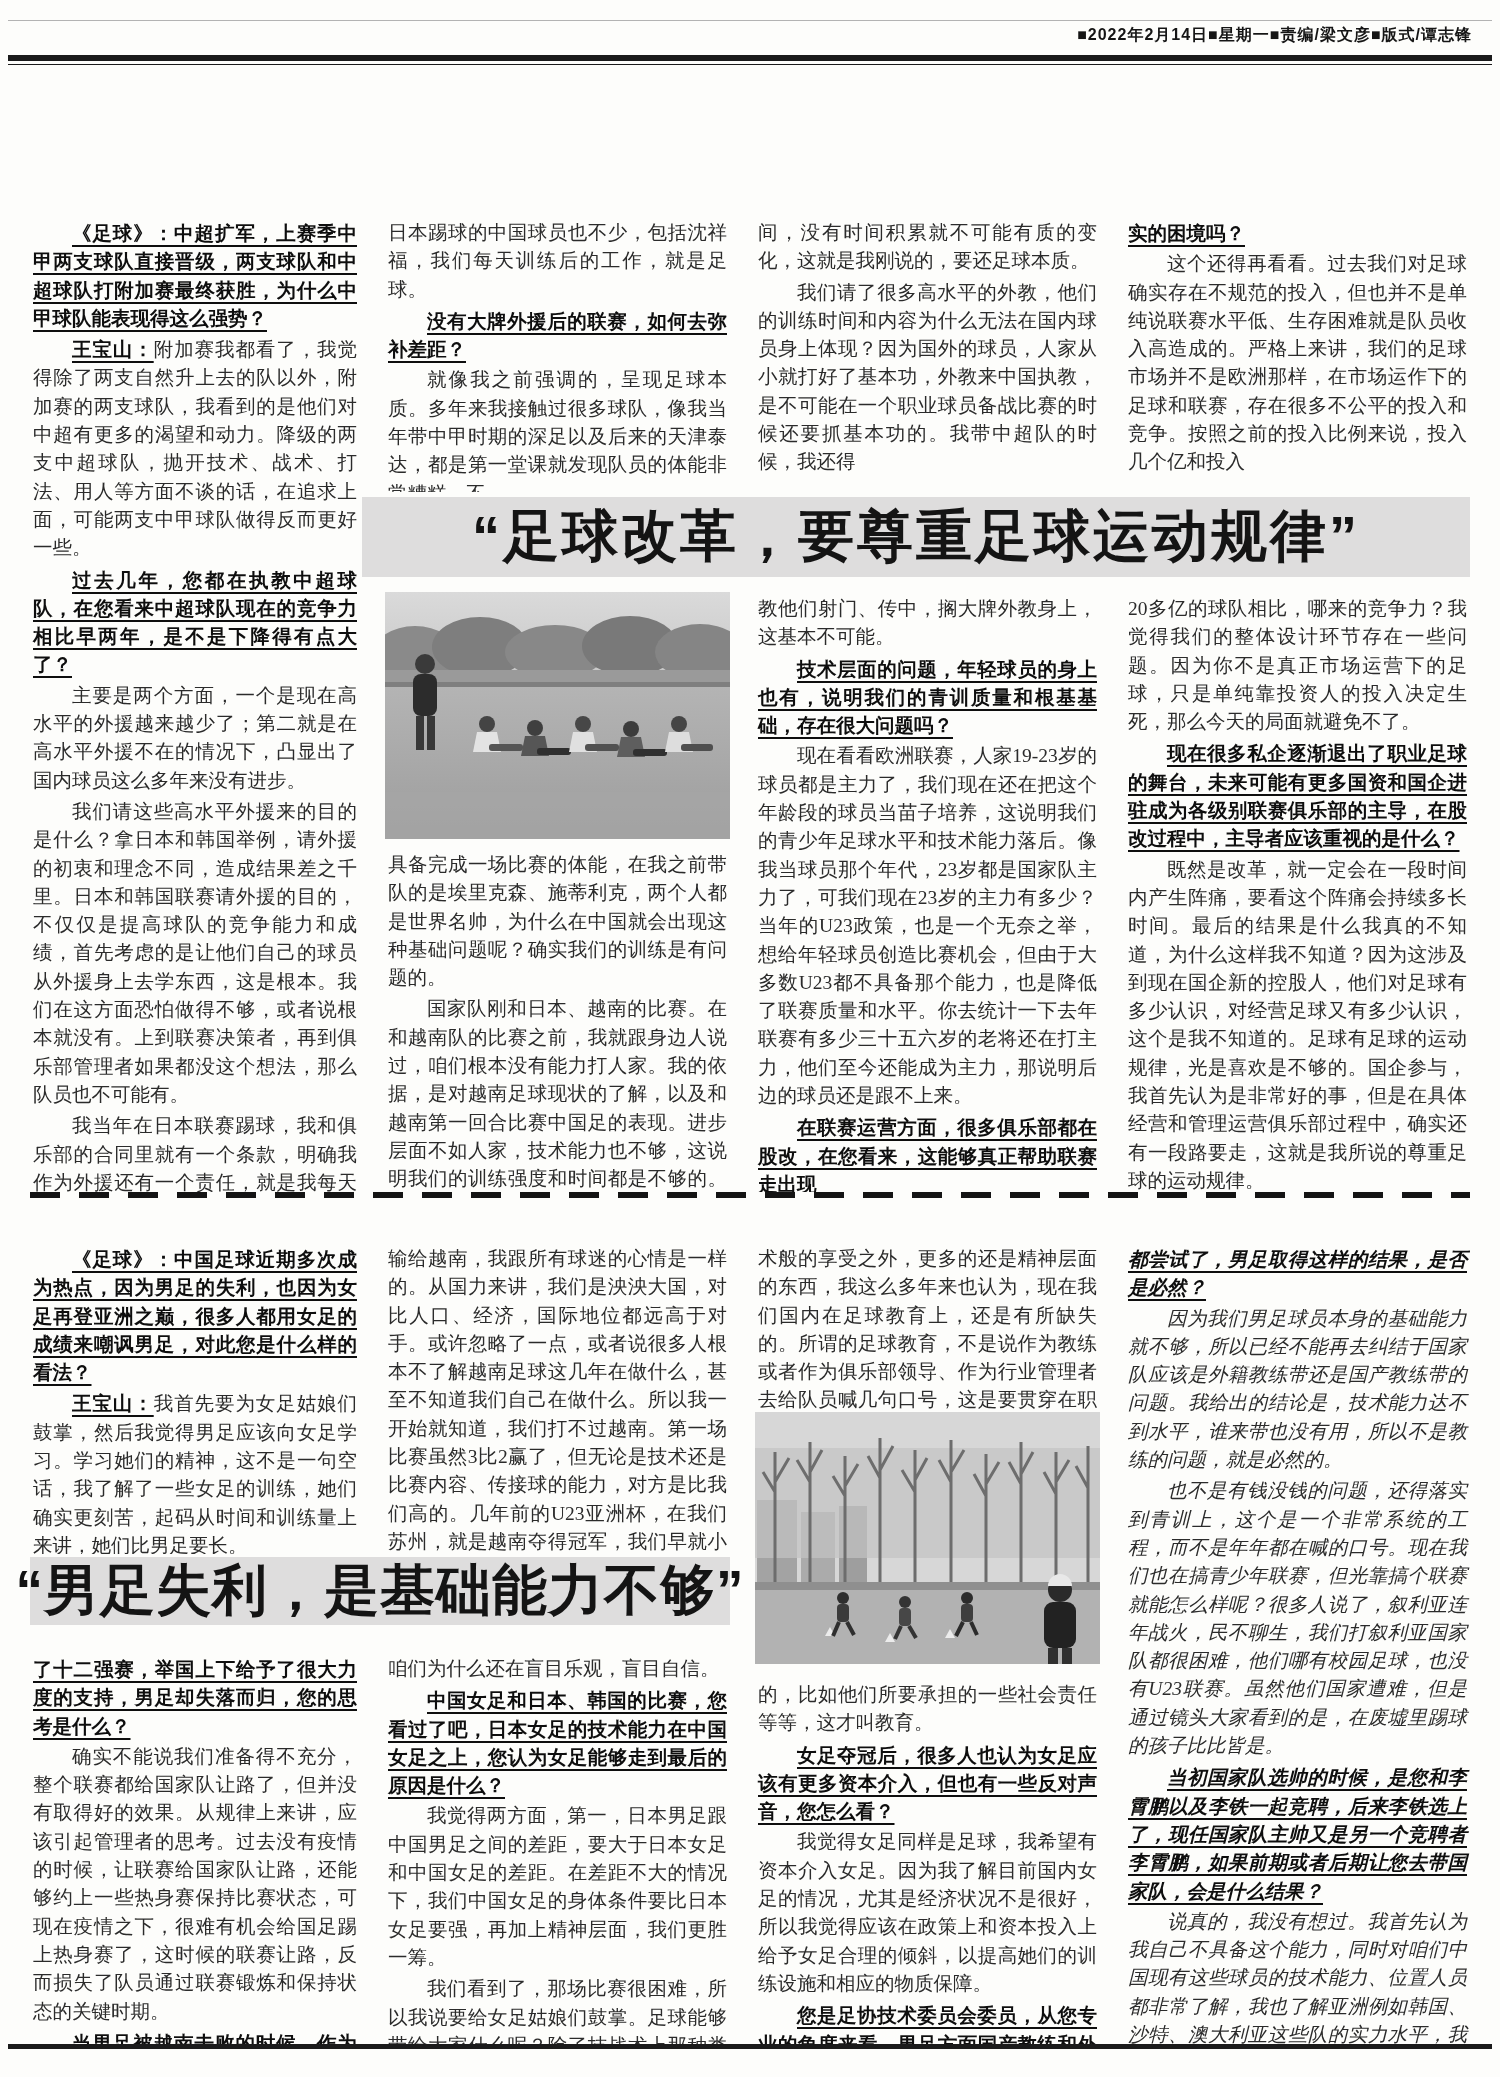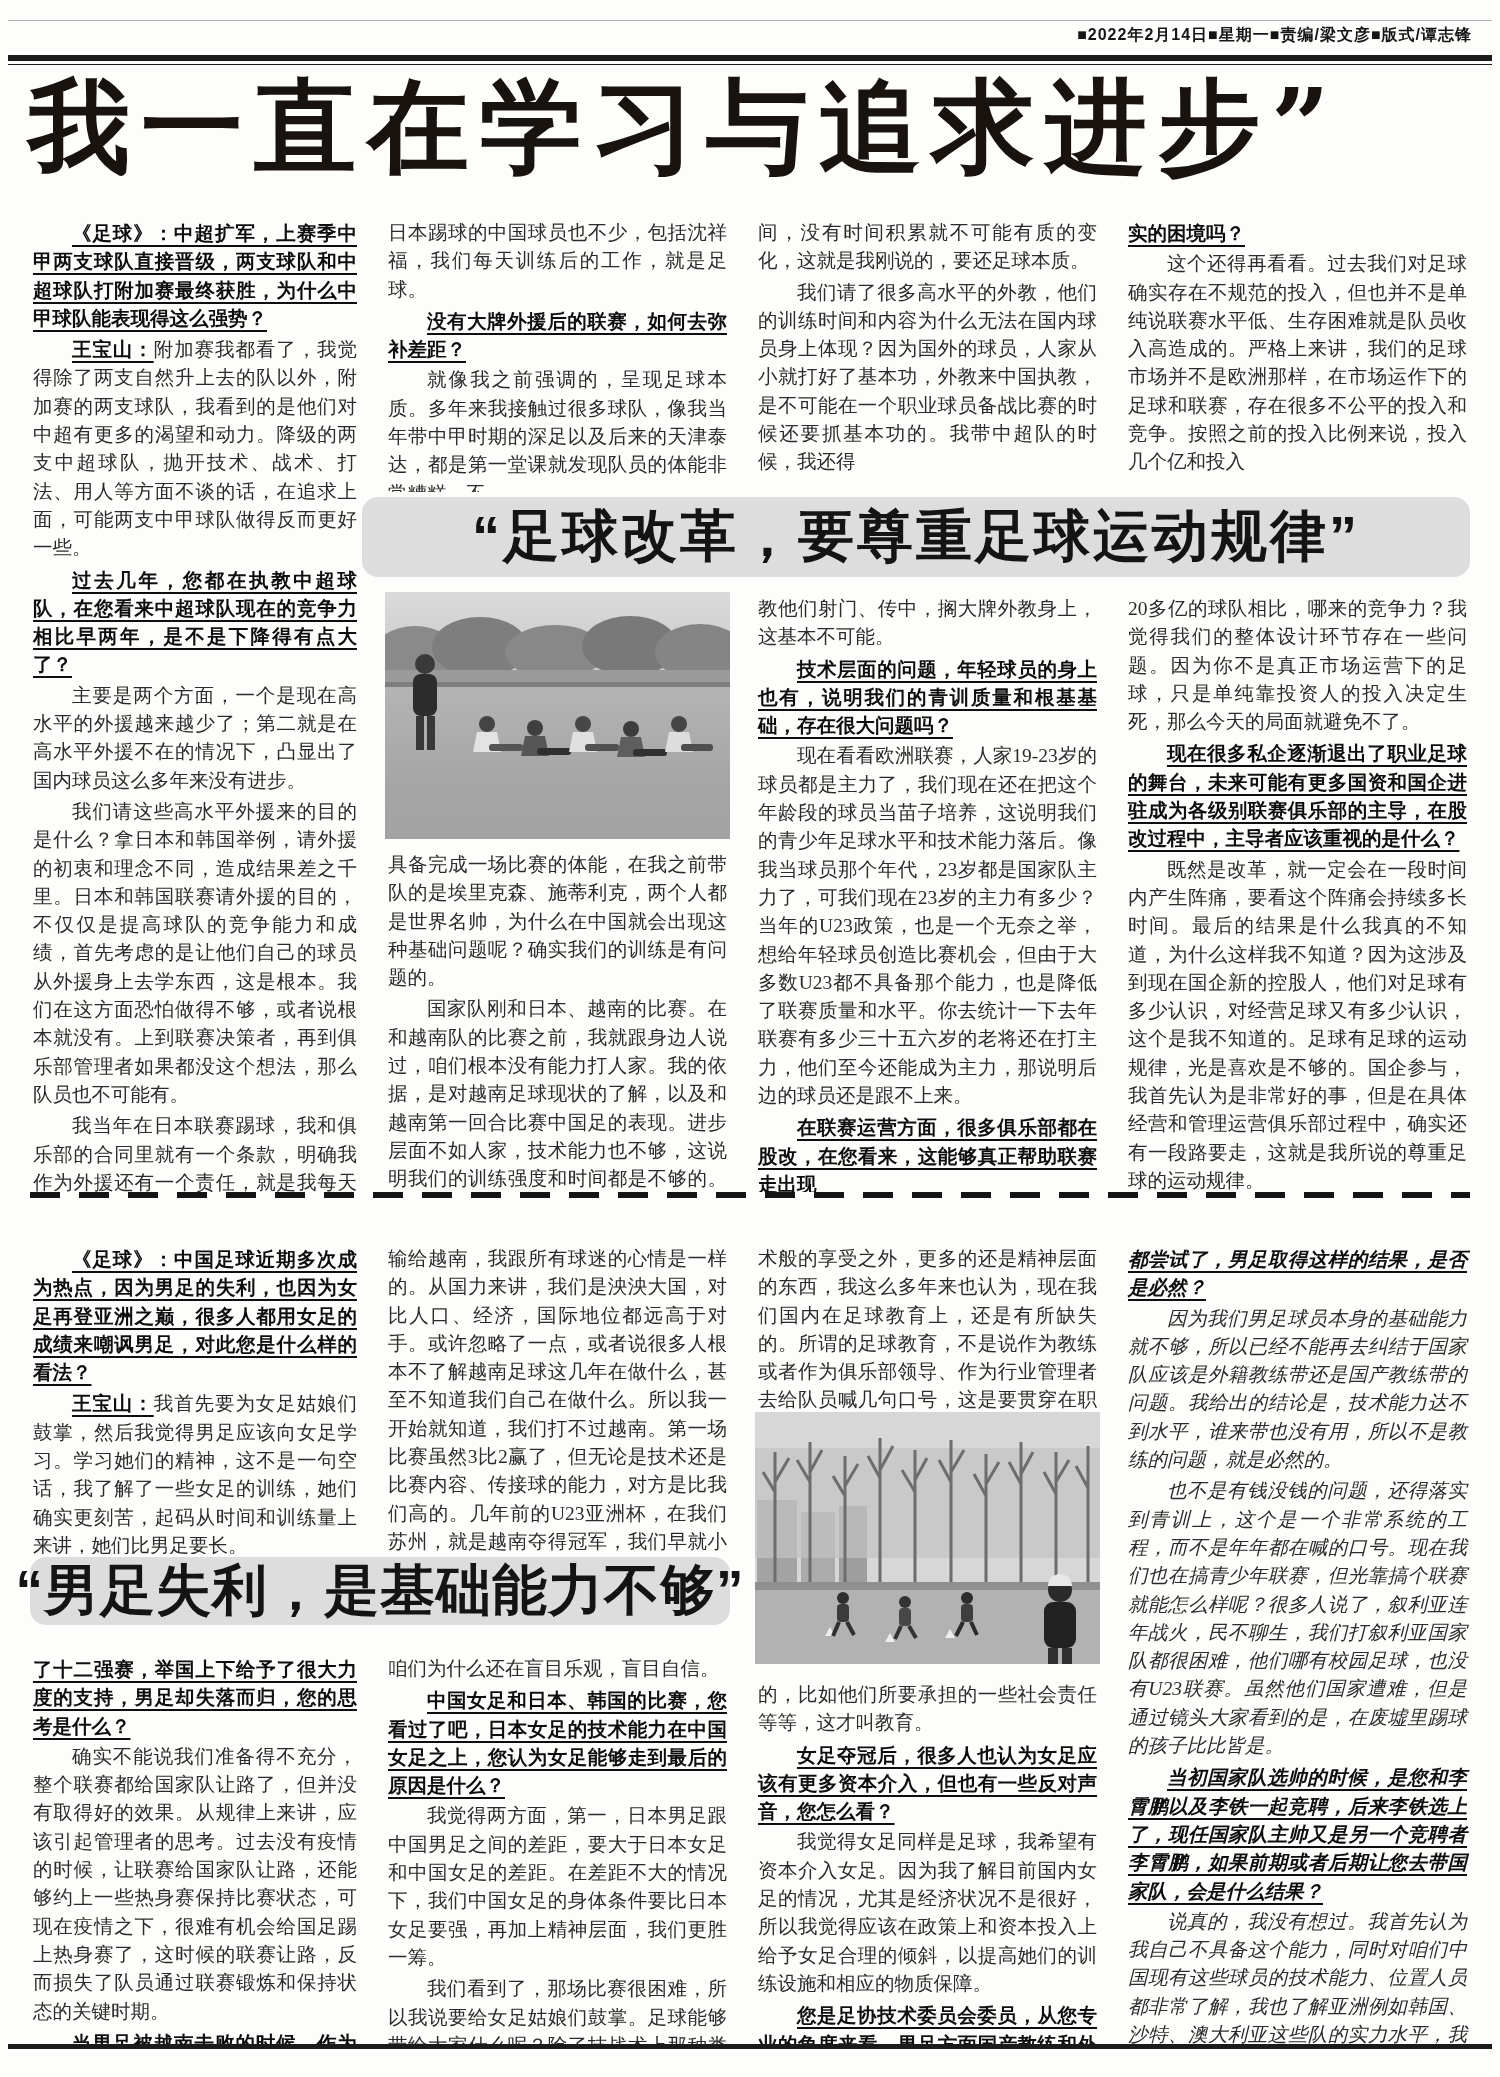--- a/index.html
+++ b/index.html
@@ -40,21 +40,21 @@
   #c1l{left:30px;top:1242px;width:330px;height:312px;}
   #c2l{left:385px;top:1242px;width:345px;height:312px;}
   #c3l{left:755px;top:1242px;width:345px;height:168px;}
   #c1l2{left:30px;top:1652px;width:330px;height:392px;}
   #c2l2{left:385px;top:1652px;width:345px;height:392px;}
   #c3l2{left:755px;top:1678px;width:345px;height:366px;}
   #c4l{left:1125px;top:1242px;width:345px;height:802px;font-style:italic;}
 
   
   .band{position:absolute;background:#dedddd;display:flex;align-items:center;justify-content:center;
-        font-family:"Liberation Sans","DejaVu Sans",sans-serif;font-weight:900;color:#141414;white-space:nowrap;border-radius:16px;}
+        font-family:"Liberation Sans","DejaVu Sans",sans-serif;font-weight:900;color:#141414;white-space:nowrap;}
   #band1{left:362px;top:497px;width:1108px;height:80px;font-size:56px;letter-spacing:3px;}
   #band2{left:30px;top:1557px;width:700px;height:68px;font-size:55px;letter-spacing:1px;}
 
   
   .dashes{position:absolute;left:30px;top:1192px;width:1440px;height:6px;
           background:repeating-linear-gradient(90deg,#141414 0 30px,transparent 30px 49px);}
 
   
   .photo{position:absolute;overflow:hidden;background:#bdbdbd;}
   #photo1{left:385px;top:592px;width:345px;height:247px;}
@@ -63,21 +63,20 @@
 </head>
 <body>
 
 <div class="page">
 
   <div class="rule-top-thin"></div>
   <div class="header-info">■2022年2月14日■星期一■责编/梁文彦■版式/谭志锋</div>
   <div class="rule-thick"></div>
   <div class="rule-thin2"></div>
 
-  <div class="headline">我一直在学习与追求进步”</div>
 
   <div class="col" id="c1t">
       <p class="para q">《足球》：中超扩军，上赛季中甲两支球队直接晋级，两支球队和中超球队打附加赛最终获胜，为什么中甲球队能表现得这么强势？</p>
       <p class="para a"><span class="name">王宝山：</span>附加赛我都看了，我觉得除了两支自然升上去的队以外，附加赛的两支球队，我看到的是他们对中超有更多的渴望和动力。降级的两支中超球队，抛开技术、战术、打法、用人等方面不谈的话，在追求上面，可能两支中甲球队做得反而更好一些。</p>
       <p class="para q">过去几年，您都在执教中超球队，在您看来中超球队现在的竞争力相比早两年，是不是下降得有点大了？</p>
       <p class="para a">主要是两个方面，一个是现在高水平的外援越来越少了；第二就是在高水平外援不在的情况下，凸显出了国内球员这么多年来没有进步。</p>
       <p class="para a">我们请这些高水平外援来的目的是什么？拿日本和韩国举例，请外援的初衷和理念不同，造成结果差之千里。日本和韩国联赛请外援的目的，不仅仅是提高球队的竞争能力和成绩，首先考虑的是让他们自己的球员从外援身上去学东西，这是根本。我们在这方面恐怕做得不够，或者说根本就没有。上到联赛决策者，再到俱乐部管理者如果都没这个想法，那么队员也不可能有。</p>
       <p class="para a">我当年在日本联赛踢球，我和俱乐部的合同里就有一个条款，明确我作为外援还有一个责任，就是我每天训练完，要带一些年轻日本的队员踢球，教他们踢球。这不算另外工资，就是我的责任。当时在</p>
     </div>
   <div class="col" id="c2t">

